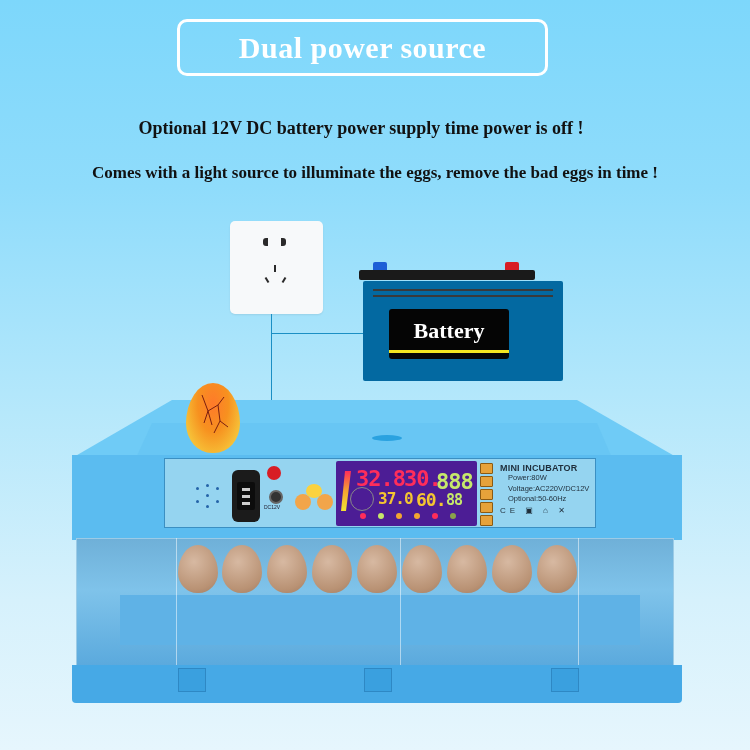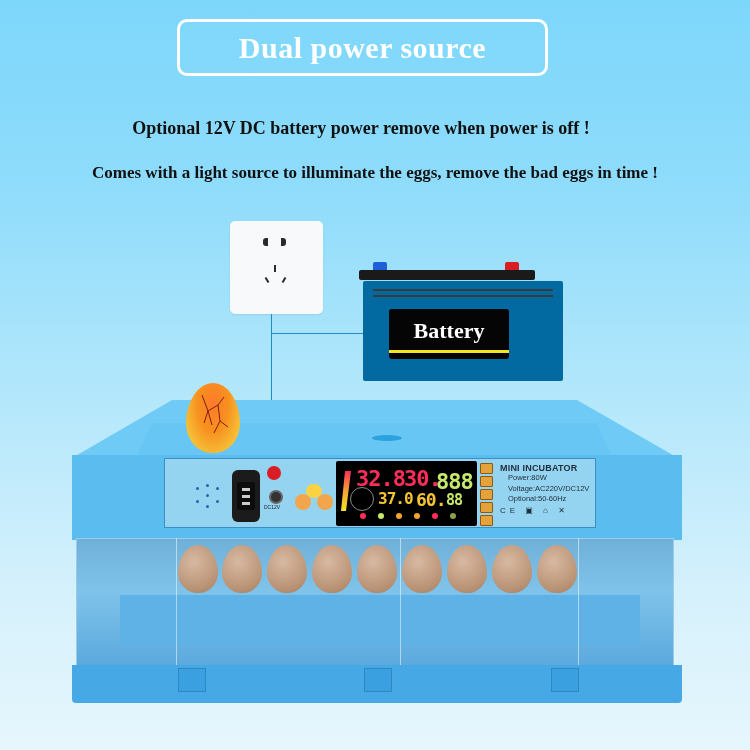--- a/index.html
+++ b/index.html
@@ -34,21 +34,21 @@
   .term { position:absolute; top:0; width:14px; height:10px; border-radius:2px 2px 0 0; }
   .bat-label { position:absolute; left:26px; top:28px; width:120px; height:50px; background:#050505; border-radius:3px; }
   .bat-label span { position:absolute; left:0; right:0; top:9px; text-align:center; color:#fff; font-weight:bold; font-size:22px; }
   .bat-label .yl { position:absolute; left:0; right:0; top:41px; height:3px; background:#f3e621; }
   .bat-rib { position:absolute; left:10px; right:10px; height:2px; background:#3a3a3a; }
 
   
   .lid-top { left:72px; top:398px; width:606px; height:60px; }
   .front { left:72px; top:455px; width:610px; height:85px; background:#5bbcf0; }
   .panel { left:164px; top:458px; width:432px; height:70px; background:#95d4f0; border:1px solid #3b8fc2; box-sizing:border-box; }
-  .lcd { left:336px; top:461px; width:141px; height:65px; background:#000000; border-radius:2px; }
+  .lcd { left:336px; top:461px; width:141px; height:65px; background:#4c1d95; border-radius:2px; }
   .lcd .dig { position:absolute; font-family:"DejaVu Sans Mono", monospace; font-weight:bold; letter-spacing:-1px; }
   .btns { left:480px; top:463px; width:14px; }
   .btns div { width:11px; height:9px; background:#e6a23a; border:1px solid #8b5a12; margin-bottom:2px; border-radius:1px; }
   .info { left:500px; top:463px; width:96px; font-family:"Liberation Sans", sans-serif; color:#1e2d3a; }
   .info .h { font-size:9px; font-weight:bold; letter-spacing:0.2px; }
   .info .r { font-size:7.5px; line-height:10.5px;margin-left:8px; }
   .info .ic { font-size:8px; margin-top:1px; letter-spacing:4px; }
   .power-inlet { left:232px; top:470px; width:28px; height:52px; background:#1b1b1b; border-radius:6px; }
   .red-btn { left:267px; top:466px; width:14px; height:14px; border-radius:50%; background:#d81d24; }
   .dc-jack { left:269px; top:490px; width:10px; height:10px; border-radius:50%; background:#333; border:2px solid #666; }
@@ -64,21 +64,21 @@
   
   .candle-egg { left:186px; top:383px; width:54px; height:70px; border-radius:50% 50% 48% 48% / 58% 58% 42% 42%;
     background: radial-gradient(ellipse at 50% 30%, #ff7a2a 0%, #f7911f 40%, #f6c53a 80%, #fff3c0 100%); }
 </style>
 </head>
 <body>
 
 <div class="abs title-pill">
   <span>Dual power source</span>
 </div>
-<div class="abs line1"><span>Optional 12V DC battery power remove when power is off !</span></div>
+<div class="abs line1"><span>Optional 12V DC battery power supply time power is off !</span></div>
 <div class="abs line2">Comes with a light source to illuminate the eggs, remove the bad eggs in time !</div>
 
 <div class="abs socket">
   <div class="pin" style="left:33px;top:17px;width:5px;height:8px;border-radius:3px 0 0 3px;"></div>
   <div class="pin" style="left:51px;top:17px;width:5px;height:8px;border-radius:0 3px 3px 0;"></div>
   <div class="pin" style="left:44px;top:44px;width:2px;height:7px;"></div>
   <div class="pin" style="left:36px;top:56px;width:2px;height:6px;transform:rotate(-30deg);"></div>
   <div class="pin" style="left:53px;top:56px;width:2px;height:6px;transform:rotate(30deg);"></div>
 
 </div>

